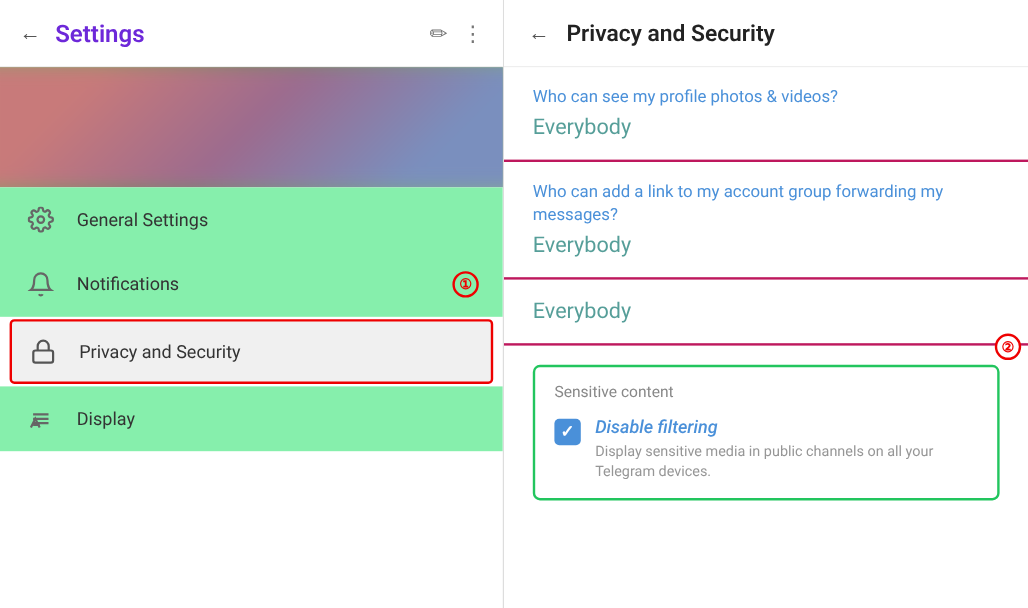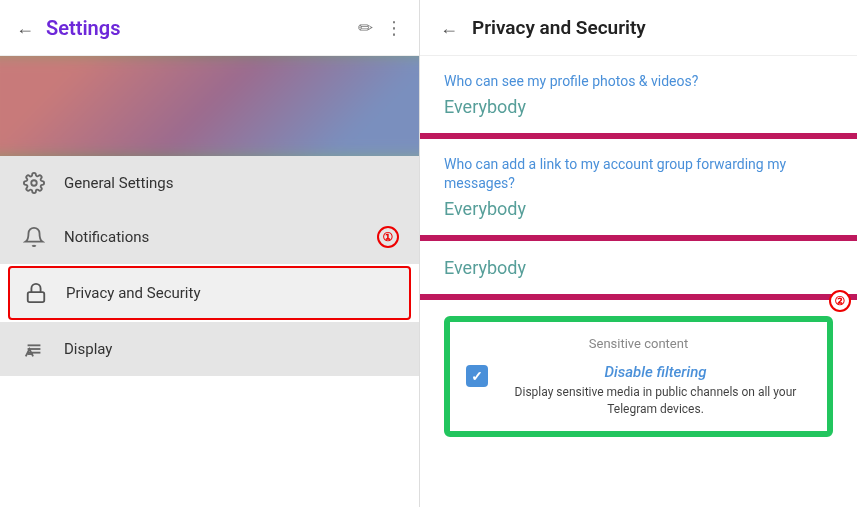--- a/index.html
+++ b/index.html
@@ -75,21 +75,21 @@
       flex: 1;
       overflow-y: auto;
     }
 
     .nav-item {
       display: flex;
       align-items: center;
       padding: 13px 20px;
       cursor: pointer;
       position: relative;
-      background: #e5e5e5;
+      background: #86efac;
     }
 
     .nav-item.active {
       background: #f0f0f0;
       border: 2px solid #e00;
       border-radius: 4px;
       margin: 2px 8px;
       padding: 11px 12px;
     }
 
@@ -140,42 +140,41 @@
     }
 
     .right-content {
       flex: 1;
       overflow-y: auto;
       padding: 0;
     }
 
     .privacy-item {
       padding: 16px 24px;
-      border-bottom: 6px solid #be185d;
+      border-bottom: 2px solid #be185d;
     }
 
     .privacy-item .question {
       font-size: 14px;
       color: #4a90d9;
       line-height: 1.4;
       margin-bottom: 4px;
     }
 
     .privacy-item .answer {
       font-size: 18px;
       color: #0f766e;
       opacity: 0.7;
     }
 
     .sensitive-section {
       margin: 8px 20px;
-      border: 6px solid #22c55e;
+      border: 2px solid #22c55e;
       border-radius: 6px;
       padding: 14px 16px;
-      text-align: center;
     }
 
     .sensitive-title {
       font-size: 13px;
       color: #888;
       margin-bottom: 12px;
     }
 
     .sensitive-row {
       display: flex;
@@ -205,21 +204,21 @@
     .sensitive-text .label {
       font-size: 15px;
       color: #4a90d9;
       font-weight: 500;
       margin-bottom: 3px;
       font-style: italic;
     }
 
     .sensitive-text .desc {
       font-size: 12px;
-      color: #000000;
+      color: #737373;
       opacity: 0.75;
       line-height: 1.4;
     }
 
     
     svg { display: block; }
   </style>
 </head>
 <body>
 

